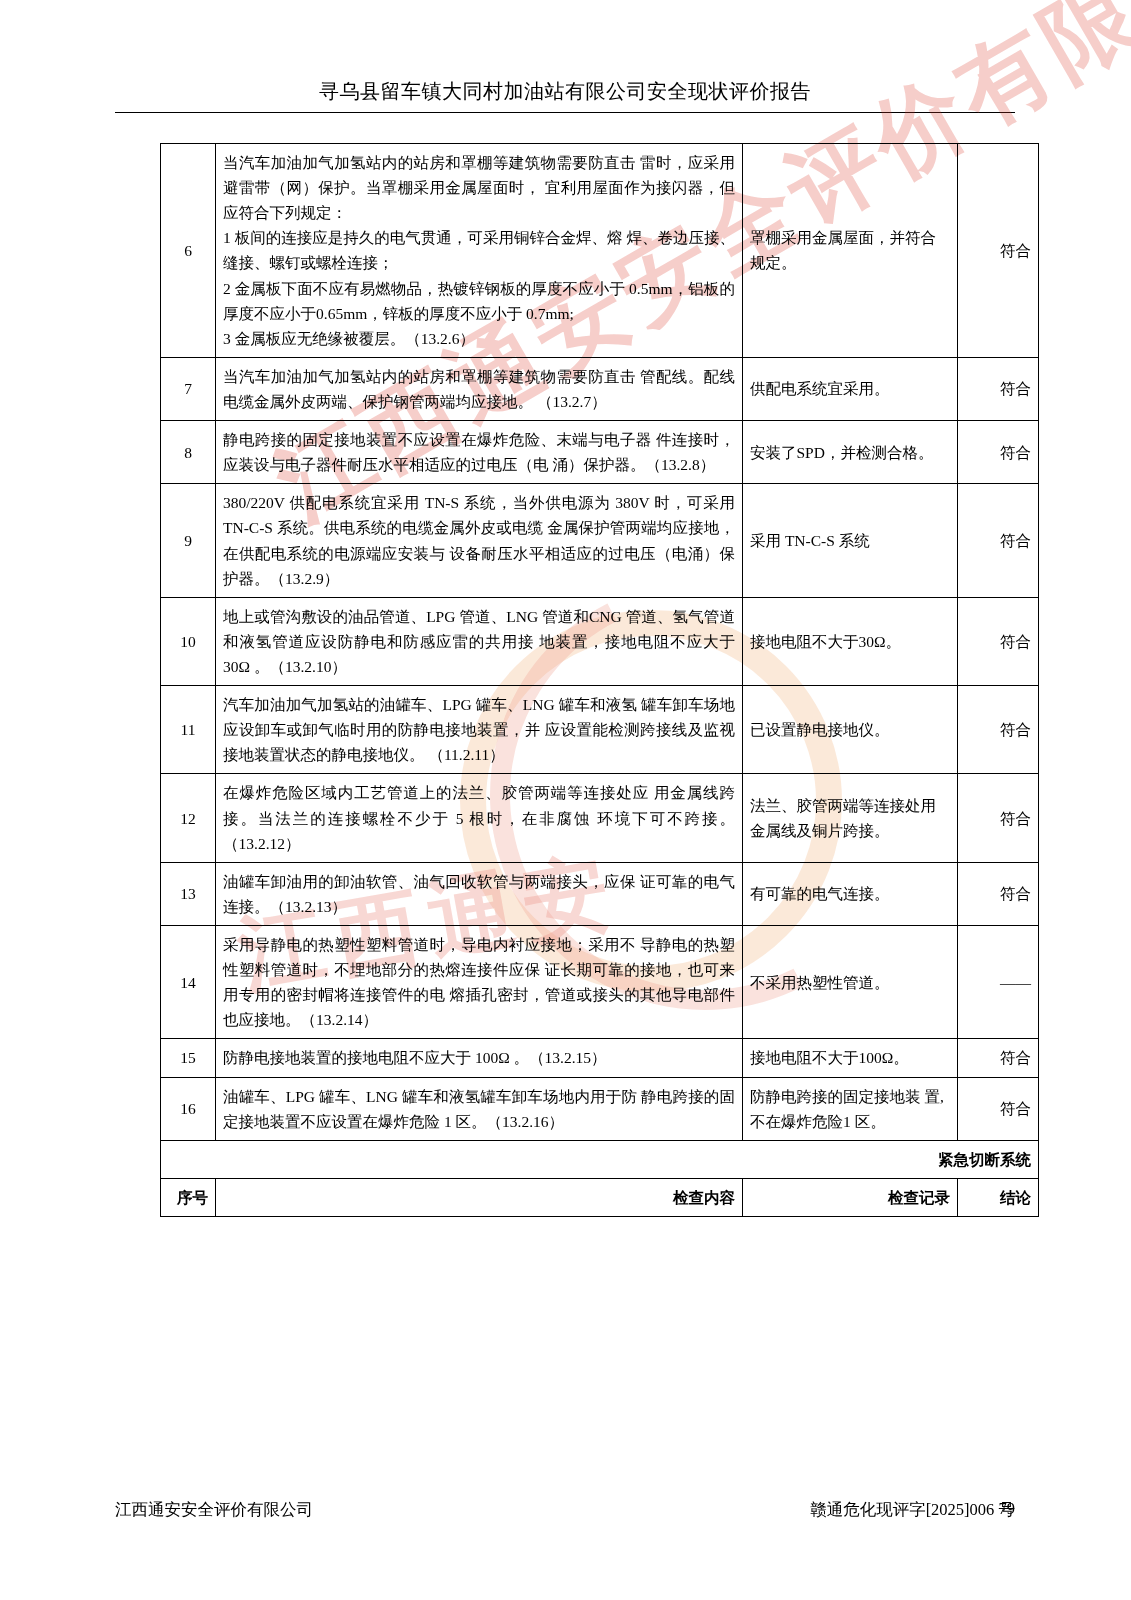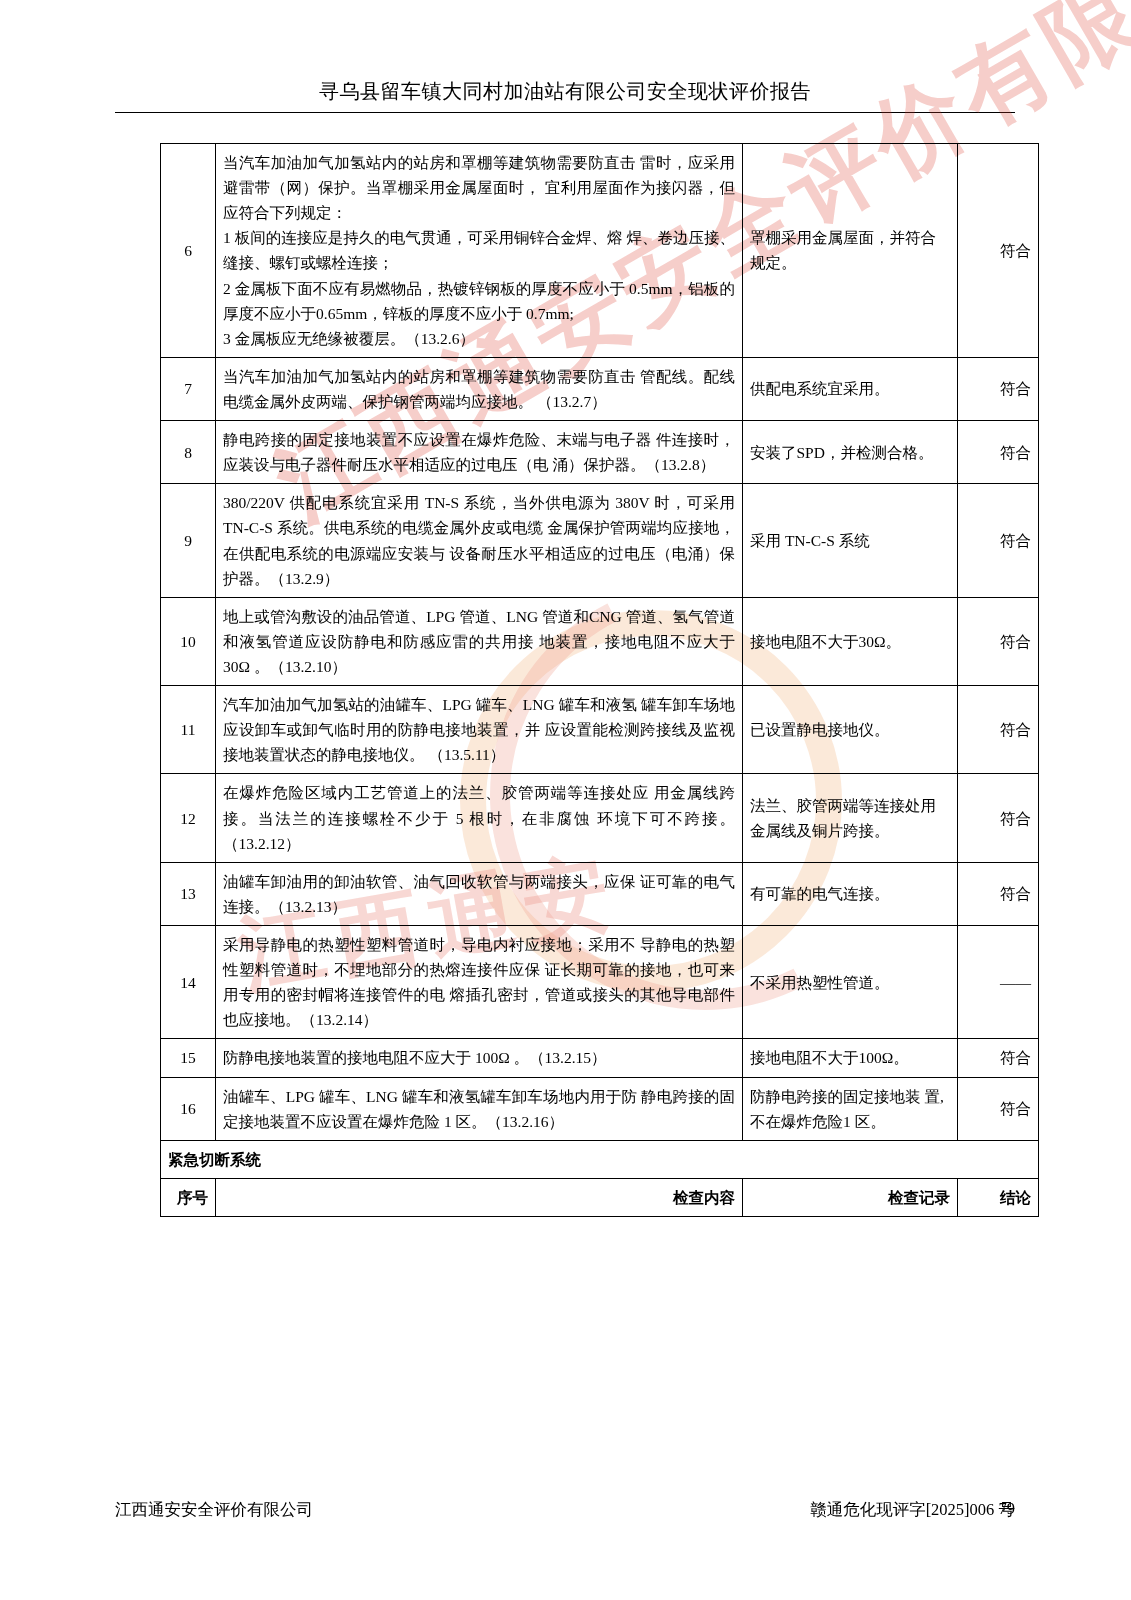--- a/index.html
+++ b/index.html
@@ -131,21 +131,21 @@
     text-align-last: left;
   }
   .c-record {
     width: 200px;
   }
   .c-concl {
     width: 66px;
     text-align: right;
   }
   .section-title td {
-    text-align: left;
+    text-align: right;
     font-weight: bold;
     font-size: 16px;
     padding: 7px 0;
   }
   .col-head td {
     text-align: right;
     font-weight: bold;
     font-size: 16px;
     padding: 7px 0;
   }
@@ -207,21 +207,21 @@
         <td class="c-concl">符合</td>
       </tr>
       <tr>
         <td class="c-no">10</td>
         <td class="c-content" style="white-space:pre-line">地上或管沟敷设的油品管道、LPG 管道、LNG 管道和CNG 管道、氢气管道和液氢管道应设防静电和防感应雷的共用接 地装置，接地电阻不应大于 30Ω 。（13.2.10）</td>
         <td class="c-record">接地电阻不大于30Ω。</td>
         <td class="c-concl">符合</td>
       </tr>
       <tr>
         <td class="c-no">11</td>
-        <td class="c-content" style="white-space:pre-line">汽车加油加气加氢站的油罐车、LPG 罐车、LNG 罐车和液氢 罐车卸车场地应设卸车或卸气临时用的防静电接地装置，并 应设置能检测跨接线及监视接地装置状态的静电接地仪。 （13.5.11）</td>
+        <td class="c-content" style="white-space:pre-line">汽车加油加气加氢站的油罐车、LPG 罐车、LNG 罐车和液氢 罐车卸车场地应设卸车或卸气临时用的防静电接地装置，并 应设置能检测跨接线及监视接地装置状态的静电接地仪。 （11.2.11）</td>
         <td class="c-record">已设置静电接地仪。</td>
         <td class="c-concl">符合</td>
       </tr>
       <tr>
         <td class="c-no">12</td>
         <td class="c-content" style="white-space:pre-line">在爆炸危险区域内工艺管道上的法兰、胶管两端等连接处应 用金属线跨接。当法兰的连接螺栓不少于 5 根时，在非腐蚀 环境下可不跨接。（13.2.12）</td>
         <td class="c-record">法兰、胶管两端等连接处用金属线及铜片跨接。</td>
         <td class="c-concl">符合</td>
       </tr>
       <tr>

